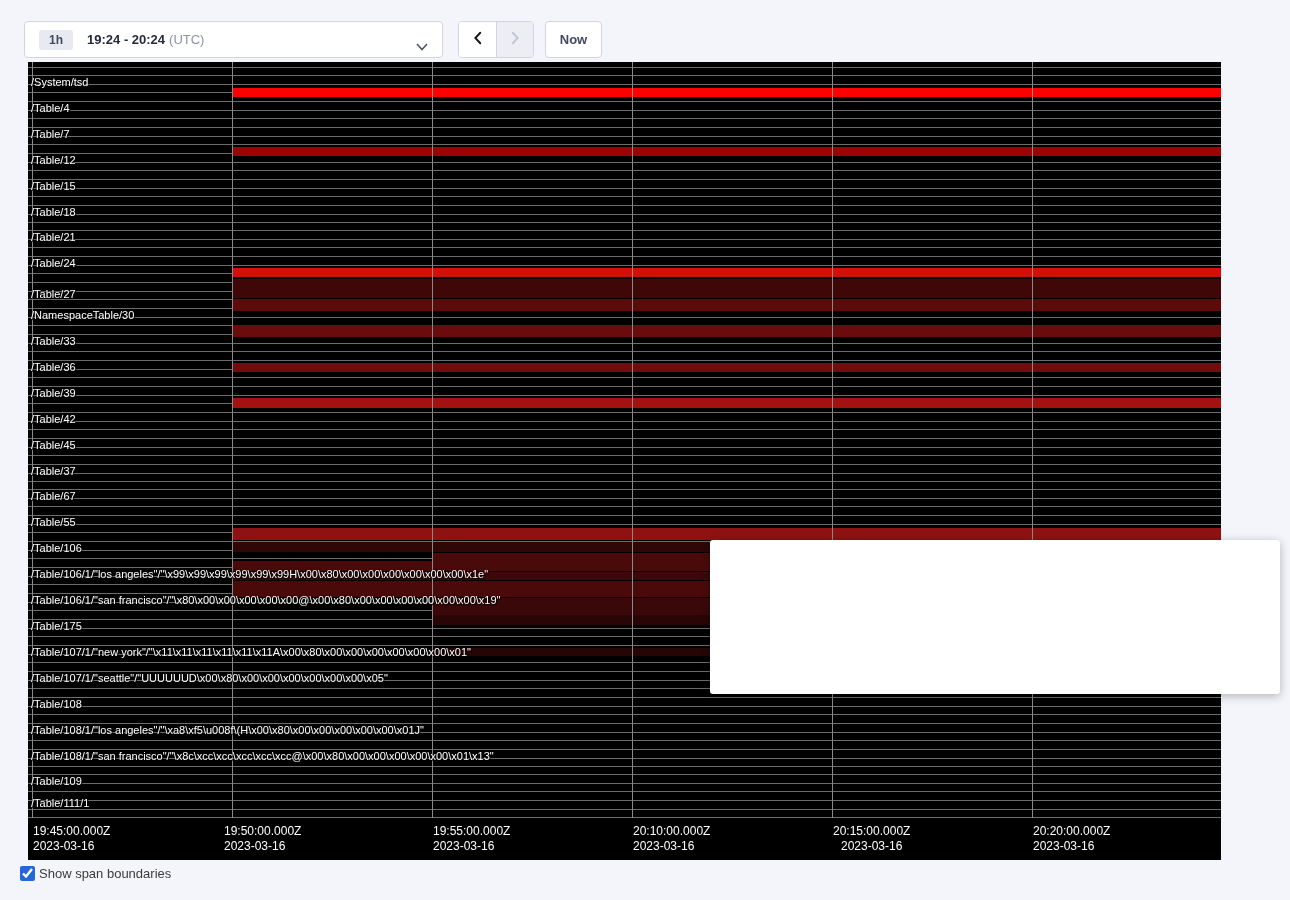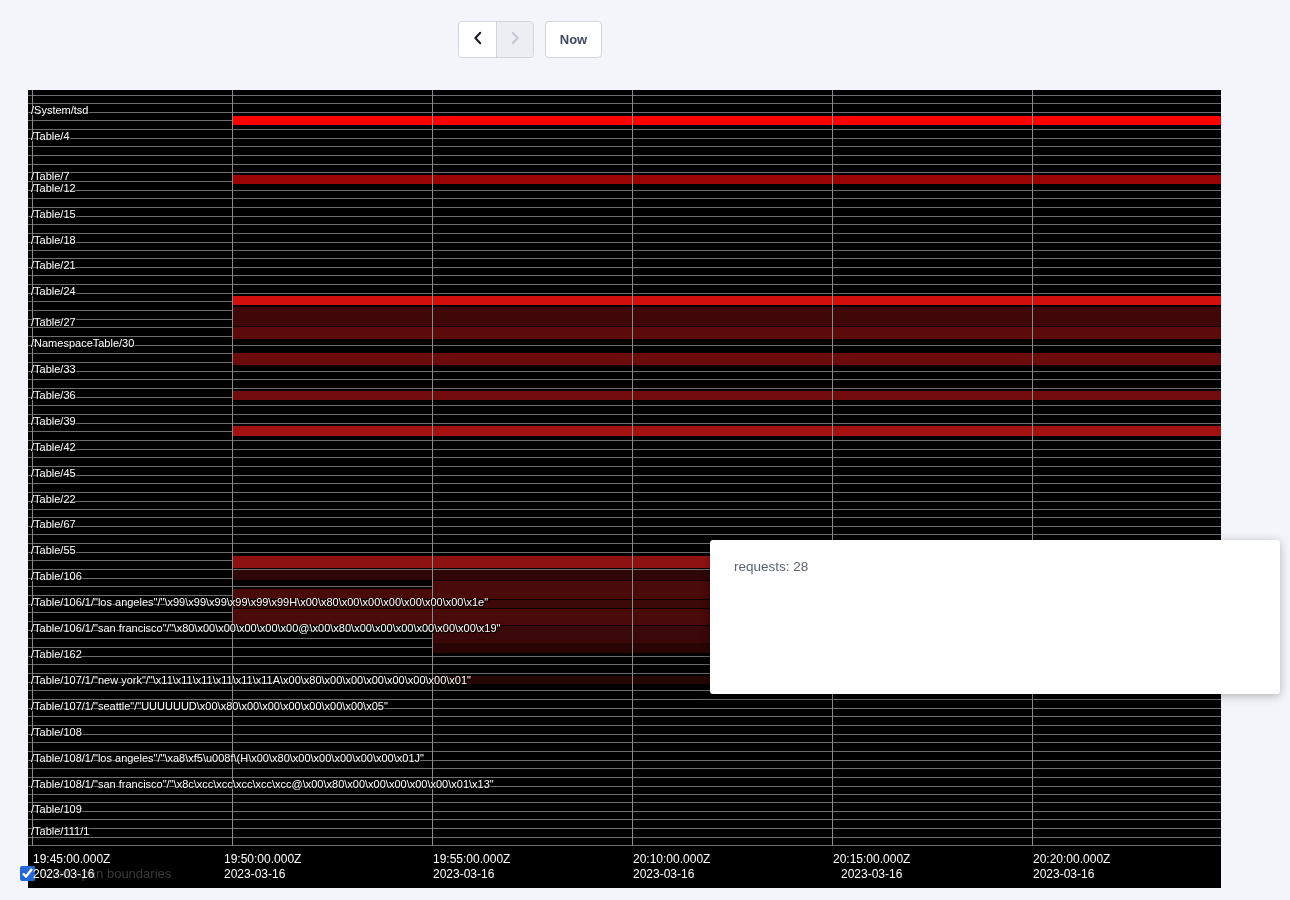--- a/index.html
+++ b/index.html
@@ -35,21 +35,21 @@
   .nav-btn + .nav-btn{border-left:1px solid #d2d5dd;background:#eceef3;}
   .now-btn{
     position:absolute;left:545px;top:21px;width:57px;height:37px;
     background:#fff;border:1px solid #d2d5dd;border-radius:4px;
     font-size:13px;font-weight:600;color:#3f4a5e;cursor:pointer;
     font-family:"Liberation Sans", sans-serif;
   }
   
   .canvas{
     position:absolute;left:28px;top:62px;width:1193px;height:798px;
-    background:#000;overflow:hidden;margin-top:28px;
+    background:#000;overflow:hidden;
   }
   .hline{position:absolute;left:0;width:1193px;height:1px;background:#7f7f7f;opacity:.85;z-index:1;}
   .band{position:absolute;z-index:2;}
   .vline{position:absolute;top:0;width:1px;height:756px;background:#8a8a8a;z-index:3;}
   .rowlabel{
     position:absolute;left:3px;z-index:4;color:#fff;font-size:11px;line-height:13px;
     white-space:nowrap;text-shadow:1px 1px 1px #000, 0 0 2px #000;
   }
   .xtick{position:absolute;top:762px;z-index:4;color:#fff;font-size:12px;font-weight:500;line-height:15px;white-space:nowrap;}
   
@@ -61,20 +61,30 @@
   .ttline{font-size:13.5px;color:#5c6370;margin-bottom:20px;white-space:nowrap;}
   
   .footer{position:absolute;left:20px;top:866px;display:flex;align-items:center;}
   .footer input{width:15px;height:15px;margin:0;accent-color:#2368d6;cursor:pointer;}
   .footer label{font-size:13px;color:#3b3b3b;margin-left:4px;}
 </style>
 </head>
 <body>
 
 <div class="toolbar">
+  <div class="range-select">
+    <span class="range-badge">1h</span>
+    <span class="range-text">19:24 - 20:24</span>
+    <span class="range-utc">(UTC)</span>
+    <span class="range-chevron">
+      <svg width="12" height="8" viewBox="0 0 12 8">
+          <polyline points="1,1 6,6.5 11,1" fill="none" stroke="#4a5568" stroke-width="1.6"></polyline>
+        </svg>
+    </span>
+  </div>
   <div class="nav-group">
     <button class="nav-btn">
       <span>
         <svg width="18" height="18" viewBox="0 0 24 24">
             <path d="M15 5 L8.5 12 L15 19" fill="none" stroke="#15181e" stroke-width="2.6" stroke-linecap="round"></path>
           </svg>
       </span>
     </button>
     <button class="nav-btn">
       <span>
@@ -194,40 +204,40 @@
     <div class="band" style="top: 553px; left: 404px; width: 789px; height: 10px; background: rgb(42, 5, 5);"></div>
     <div class="band" style="top: 586px; left: 404px; width: 789px; height: 8px; background: rgb(38, 5, 5);"></div>
     <div class="vline" style="left: 4px;"></div>
     <div class="vline" style="left: 204px;"></div>
     <div class="vline" style="left: 404px;"></div>
     <div class="vline" style="left: 604px;"></div>
     <div class="vline" style="left: 804px;"></div>
     <div class="vline" style="left: 1004px;"></div>
     <div class="rowlabel" style="top: 14px;">/System/tsd</div>
     <div class="rowlabel" style="top: 40px;">/Table/4</div>
-    <div class="rowlabel" style="top: 80px;">/Table/7</div>
+    <div class="rowlabel" style="top: 66px;">/Table/7</div>
     <div class="rowlabel" style="top: 92px;">/Table/12</div>
     <div class="rowlabel" style="top: 118px;">/Table/15</div>
     <div class="rowlabel" style="top: 144px;">/Table/18</div>
     <div class="rowlabel" style="top: 169px;">/Table/21</div>
     <div class="rowlabel" style="top: 195px;">/Table/24</div>
     <div class="rowlabel" style="top: 226px;">/Table/27</div>
     <div class="rowlabel" style="top: 247px;">/NamespaceTable/30</div>
     <div class="rowlabel" style="top: 273px;">/Table/33</div>
     <div class="rowlabel" style="top: 299px;">/Table/36</div>
     <div class="rowlabel" style="top: 325px;">/Table/39</div>
     <div class="rowlabel" style="top: 351px;">/Table/42</div>
     <div class="rowlabel" style="top: 377px;">/Table/45</div>
-    <div class="rowlabel" style="top: 403px;">/Table/22</div>
+    <div class="rowlabel" style="top: 403px;">/Table/37</div>
     <div class="rowlabel" style="top: 428px;">/Table/67</div>
     <div class="rowlabel" style="top: 454px;">/Table/55</div>
     <div class="rowlabel" style="top: 480px;">/Table/106</div>
     <div class="rowlabel" style="top: 506px;">/Table/106/1/"los angeles"/"\x99\x99\x99\x99\x99\x99H\x00\x80\x00\x00\x00\x00\x00\x00\x1e"</div>
     <div class="rowlabel" style="top: 532px;">/Table/106/1/"san francisco"/"\x80\x00\x00\x00\x00\x00@\x00\x80\x00\x00\x00\x00\x00\x00\x19"</div>
-    <div class="rowlabel" style="top: 558px;">/Table/162</div>
+    <div class="rowlabel" style="top: 558px;">/Table/175</div>
     <div class="rowlabel" style="top: 584px;">/Table/107/1/"new york"/"\x11\x11\x11\x11\x11\x11A\x00\x80\x00\x00\x00\x00\x00\x00\x01"</div>
     <div class="rowlabel" style="top: 610px;">/Table/107/1/"seattle"/"UUUUUUD\x00\x80\x00\x00\x00\x00\x00\x00\x05"</div>
     <div class="rowlabel" style="top: 636px;">/Table/108</div>
     <div class="rowlabel" style="top: 662px;">/Table/108/1/"los angeles"/"\xa8\xf5\u008f\(H\x00\x80\x00\x00\x00\x00\x00\x01J"</div>
     <div class="rowlabel" style="top: 688px;">/Table/108/1/"san francisco"/"\x8c\xcc\xcc\xcc\xcc\xcc@\x00\x80\x00\x00\x00\x00\x00\x01\x13"</div>
     <div class="rowlabel" style="top: 713px;">/Table/109</div>
     <div class="rowlabel" style="top: 735px;">/Table/111/1</div>
     <div class="xtick" style="left: 5px;">
       <div>19:45:00.000Z</div>
       <div>2023-03-16</div>
@@ -248,19 +258,18 @@
       <div>20:15:00.000Z</div>
       <div>2023-03-16</div>
     </div>
     <div class="xtick" style="left: 1005px;">
       <div>20:20:00.000Z</div>
       <div>2023-03-16</div>
     </div>
   </div>
 
 <div class="tooltip" id="tt">
-    <div class="ttline">requests: 28</div>
   </div>
 
 <div class="footer">
   <input type="checkbox" id="spanbound" checked="" style="">
   <label for="spanbound">Show span boundaries</label>
 </div>
 
 </body></html>

